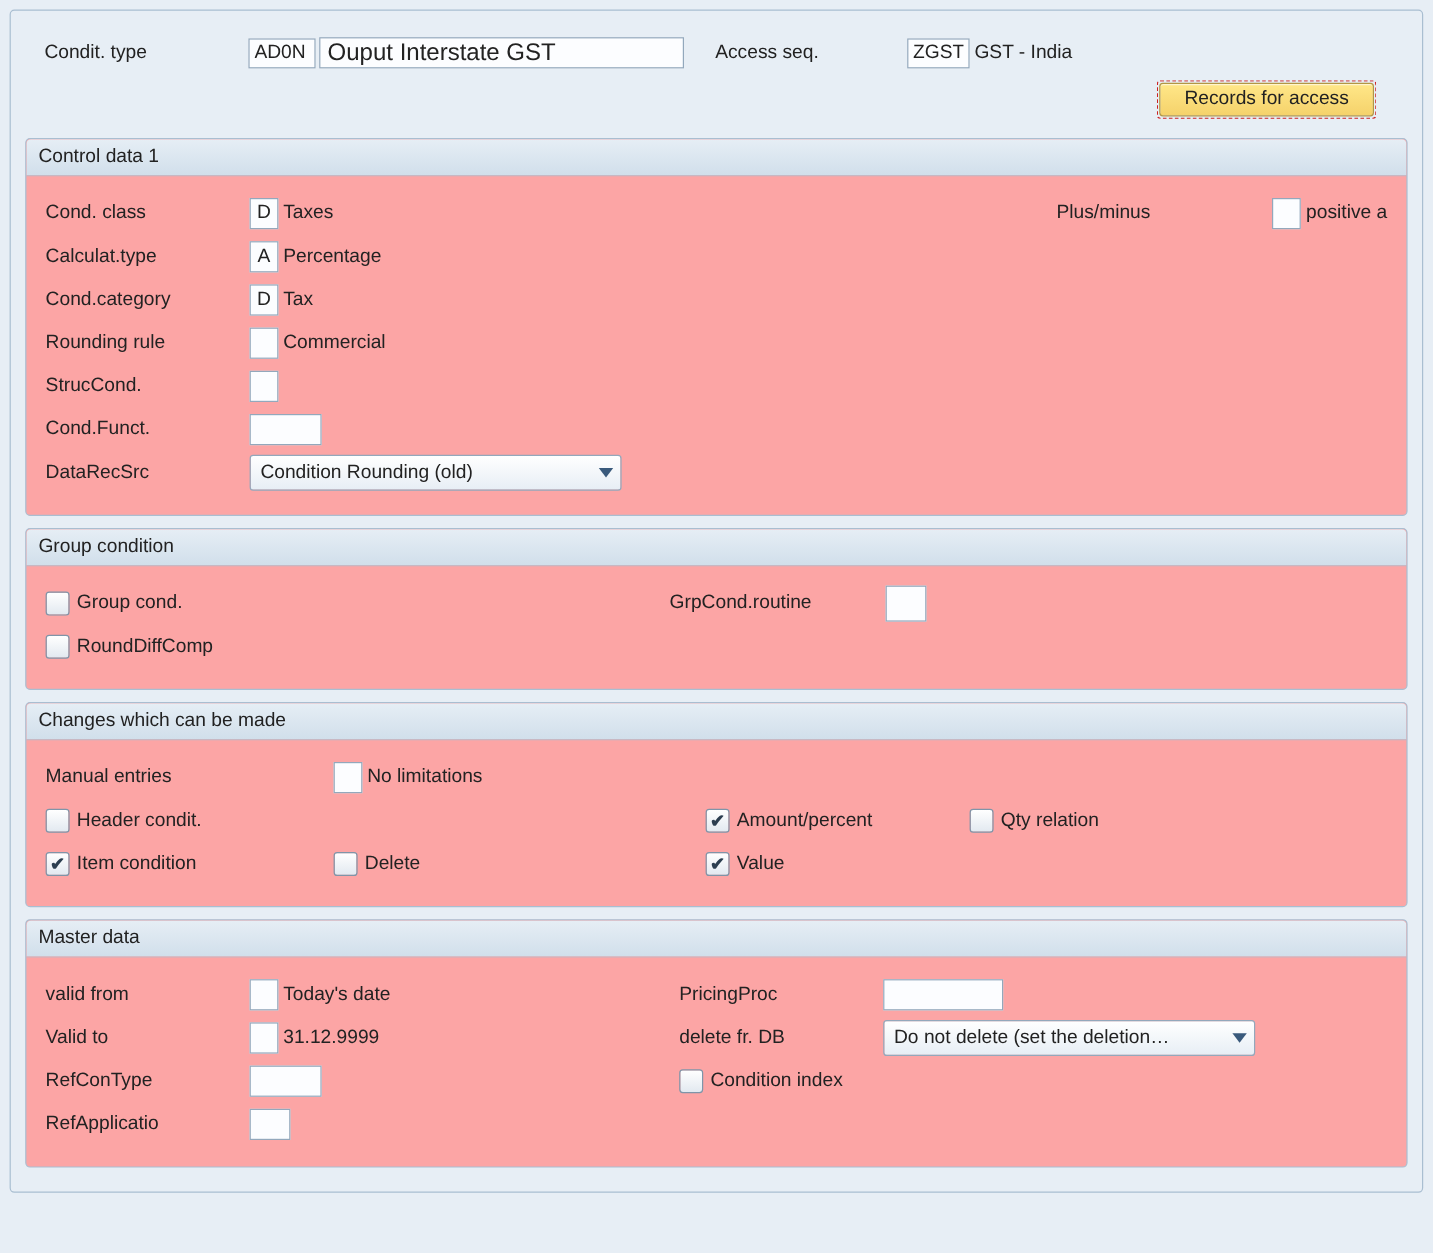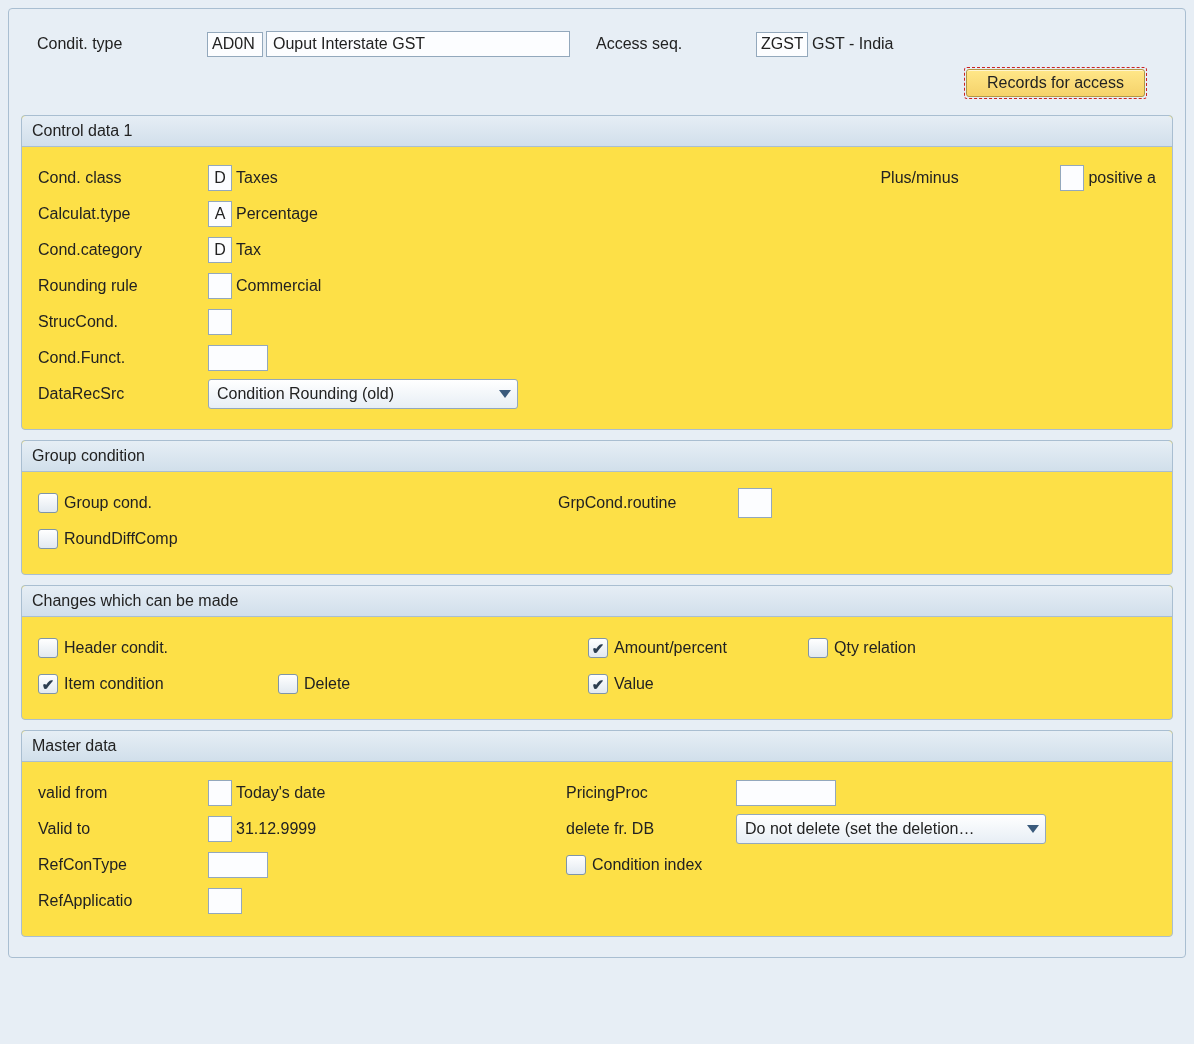--- a/index.html
+++ b/index.html
@@ -33,21 +33,21 @@
       font-size: 16px;
       color: #222;
     }
     .desc-input {
       background: #fcfdff;
       border: 1px solid #93A8BC;
       height: 26px;
       line-height: 24px;
       padding: 0 6px;
       font-family: inherit;
-      font-size: 16px;
+      font-size: 20px;
       color: #222;
       margin-left: 3px;
     }
     .records-btn {
       background: linear-gradient(#FFE788, #F5D26B);
       border: 1px solid #B29744;
       border-radius: 3px;
       font-family: inherit;
       font-size: 16px;
       color: #222;
@@ -62,21 +62,21 @@
       display: inline-block;
     }
     .row2 {
       display: flex;
       align-items: center;
       padding: 0 6px 6px 20px;
       justify-content: flex-end;
     }
 
     .panel {
-      background: #fde047;
+      background: #fca5a5;
       border: 1px solid #A9BED1;
       border-radius: 4px;
       margin: 10px 4px;
       padding: 0 0 10px 0;
     }
     .panel-title {
       background: linear-gradient(#E6EEF5,#D1DFEB);
       border-bottom: 1px solid #A9BED1;
       padding: 6px 10px;
       font-size: 16px;
@@ -226,20 +226,25 @@
           <span class="cb-label">RoundDiffComp</span>
         </span>
       </div>
     </div>
   </div>
 
   <div class="panel">
     <div class="panel-title">Changes which can be made</div>
     <div class="panel-body">
       <div class="field-row">
+        <span style="width:240px">Manual entries</span>
+        <input class="code-input" style="">
+        <span class="txt">No limitations</span>
+      </div>
+      <div class="field-row">
         <span class="flex-aic" style="width:240px">
           <span class="checkbox"></span>
           <span class="cb-label">Header condit.</span>
         </span>
         <span style="width:310px"></span>
         <span class="flex-aic" style="width:220px">
           <span class="checkbox">
               <span class="check-mark">✔</span>
             </span>
           <span class="cb-label">Amount/percent</span>

